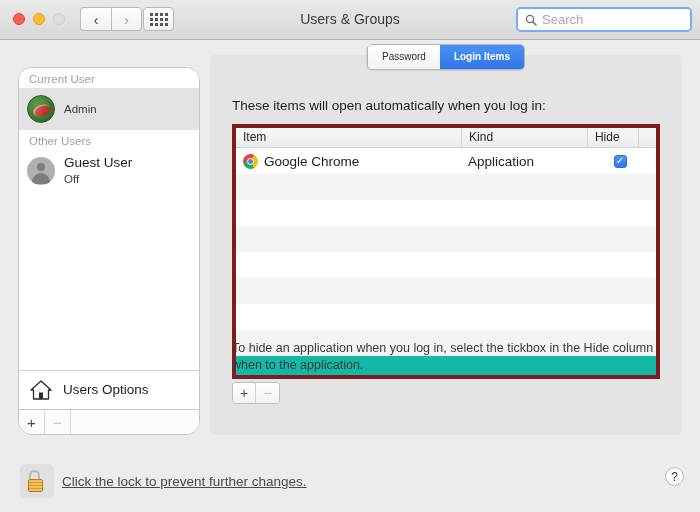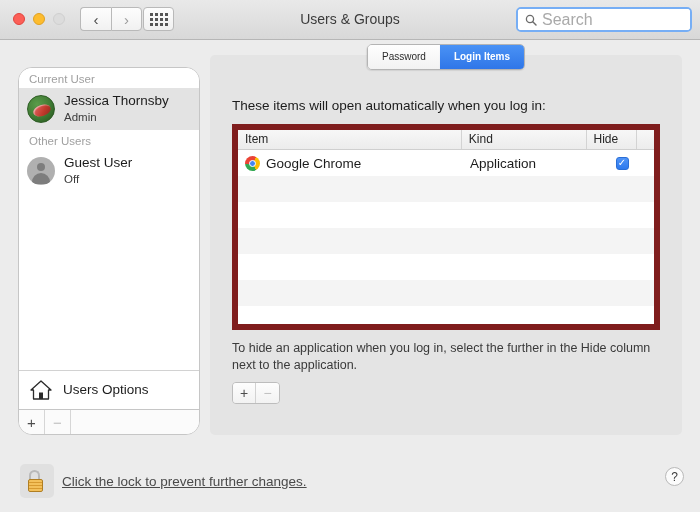--- a/index.html
+++ b/index.html
@@ -54,21 +54,21 @@
     position: absolute; inset: 0; border-radius: 5px;
     border: 2px solid #76aef5; background: #fff;
   }
   .searchfield {
     position: absolute; left: 2px; top: 2px; right: 2px; bottom: 2px;
     background: #fff; border-radius: 3px;
     display: flex; align-items: center; padding-left: 7px;
   }
   .searchfield input {
     border: none; outline: none; background: transparent;
-    font-family: "Liberation Sans", sans-serif; font-size: 16px;
+    font-family: "Liberation Sans", sans-serif; font-size: 13px;
     color: #333; width: 140px; margin-left: 5px;
   }
   .searchfield input::placeholder { color: #a9a9a9; }
 
   
   .sidebar {
     position: absolute; left: 18px; top: 67px; width: 182px; height: 368px;
     background: #fff; border: 1px solid #c6c6c6; border-radius: 14px;
     overflow: hidden;
   }
@@ -135,22 +135,22 @@
     padding: 4px 14px; font-size: 10px; line-height: 16px;
     background: linear-gradient(to bottom,#fefefe,#f2f2f2); color: #2b2b2b;
   }
   .tab.active {
     background: linear-gradient(to bottom,#4a92f5,#2f76e8); color: #fff; font-weight: bold;
   }
   .intro {
     position: absolute; left: 22px; top: 43px; font-size: 13.5px; color: #1c1c1c;
   }
   .table {
-    position: absolute; left: 22px; top: 69px; width: 428px; height: 206px;
-    background: #14b8a6; border: 6px solid #7f1d1d; overflow: hidden;
+    position: absolute; left: 22px; top: 69px; width: 428px; height: 255px;
+    background: #14b8a6; border: 4px solid #7f1d1d; overflow: hidden;
   }
   .thead {
     display: flex; height: 20px;
     background: linear-gradient(to bottom,#f7f7f7,#ececec);
     border-bottom: 1px solid #cfcfcf;
     font-size: 12px; color: #262626;
   }
   .th { padding: 2px 0 0 7px; border-right: 1px solid #d3d3d3; height: 100%; }
   .th-item { width: 230px; }
   .th-kind { width: 128px; }
@@ -272,21 +272,20 @@
   </div>
 </div>
 
 <div class="sidebar">
 
   <div class="grouphdr">Current User</div>
 
   <div class="userrow selected">
     <div class="avatar avatar-jessica"></div>
     <div class="usertext">
-      <div class="uname">Jessica Thornsby</div>
       <div class="urole">Admin</div>
     </div>
   </div>
 
   <div class="grouphdr">Other Users</div>
 
   <div class="userrow">
     <div class="avatar avatar-guest"></div>
     <div class="usertext">
       <div class="uname">Guest User</div>
@@ -338,21 +337,21 @@
 
     <div class="trow even"></div>
     <div class="trow odd"></div>
     <div class="trow even"></div>
     <div class="trow odd"></div>
     <div class="trow even"></div>
     <div class="trow odd"></div>
     <div class="trow even"></div>
   </div>
 
-  <div class="hint">To hide an application when you log in, select the further in the Hide column next to the application.</div>
+  <div class="hint">To hide an application when you log in, select the tickbox in the Hide column when to the application.</div>
 
   <div class="addrem">
     <div class="arbtn">+</div>
     <div class="arbtn dim">−</div>
   </div>
 </div>
 
 <div class="lockbar">
   <div class="lockbtn">
     <div class="padlock">

